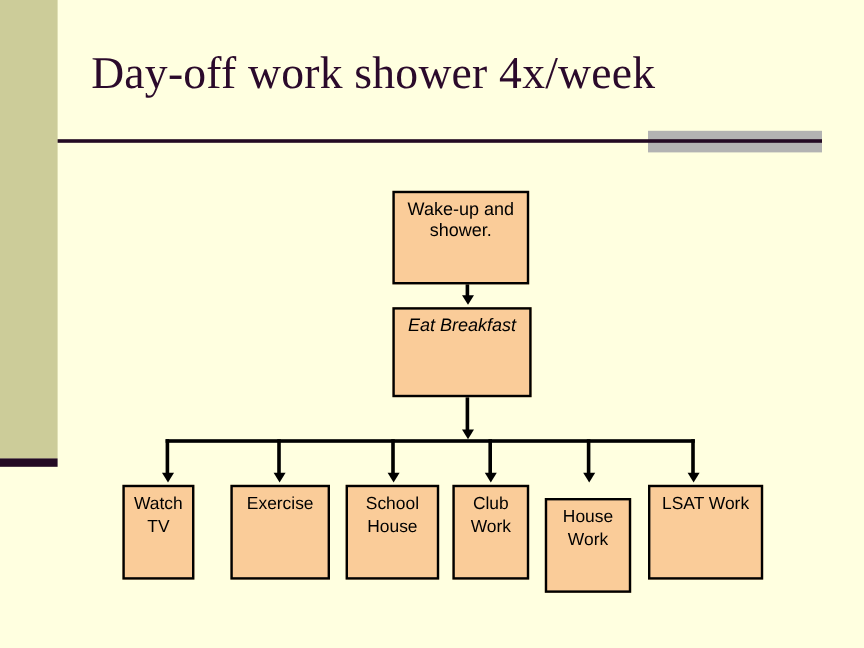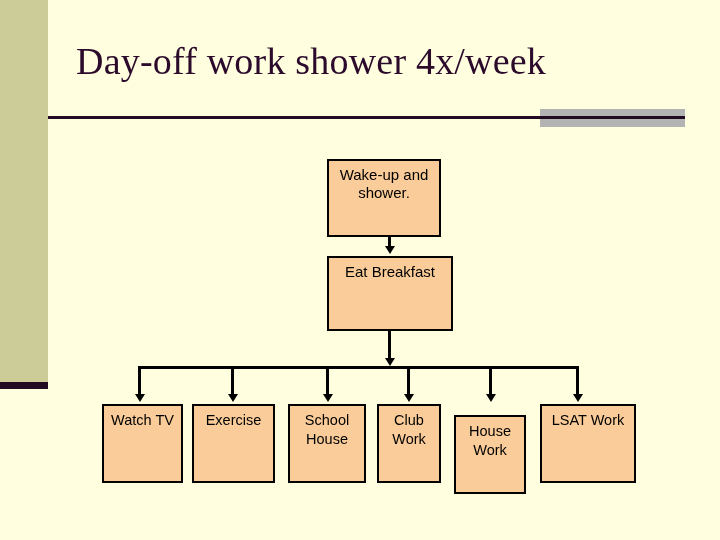--- a/index.html
+++ b/index.html
@@ -126,21 +126,21 @@
 
   <div class="slide-title">Day-off work shower 4x/week</div>
 
   <div class="chart">
 
     <div class="node" style="left:327px; top:131px; width:114px; height:78px;margin-top:28px;">Wake-up and shower.</div>
 
     <div class="line-v" style="left:388px; top:209px; height:39px;"></div>
     <div class="arrowhead" style="left:385px; top:246px;"></div>
 
-    <div class="node" style="left:327px; top:256px; width:126px; height:75px;">Eat Breakfast</div>
+    <div class="node" style="left:327px; top:256px; width:116px; height:75px;font-style:italic;">Eat Breakfast</div>
 
     <div class="line-v" style="left:388px; top:331px; height:28px;"></div>
     <div class="arrowhead" style="left:385px; top:358px;"></div>
 
     <div class="line-h" style="left:138px; top:366px; width:441px;"></div>
 
     <div class="line-v" style="left:138px; top:366px; height:30px;"></div>
     <div class="arrowhead" style="left:135px; top:394px;"></div>
 
     <div class="line-v" style="left:231px; top:366px; height:30px;"></div>
@@ -151,21 +151,21 @@
 
     <div class="line-v" style="left:407px; top:366px; height:30px;"></div>
     <div class="arrowhead" style="left:404px; top:394px;"></div>
 
     <div class="line-v" style="left:489px; top:366px; height:30px;"></div>
     <div class="arrowhead" style="left:486px; top:394px;"></div>
 
     <div class="line-v" style="left:576px; top:366px; height:30px;"></div>
     <div class="arrowhead" style="left:573px; top:394px;"></div>
 
-    <div class="node small" style="left:102px; top:404px; width:81px; height:79px;">Watch TV</div>
+    <div class="node small" style="left:102px; top:404px; width:60px; height:79px;">Watch TV</div>
 
     <div class="node small" style="left:192px; top:404px; width:83px; height:79px;text-align:center;">Exercise</div>
 
     <div class="node small" style="left:288px; top:404px; width:78px; height:79px;">School House</div>
 
     <div class="node small" style="left:377px; top:404px; width:64px; height:79px;">Club Work</div>
 
     <div class="node small" style="left:454px; top:404px; width:72px; height:79px;margin-top:11px;">House Work</div>
 
     <div class="node small" style="left:540px; top:404px; width:96px; height:79px;">LSAT Work</div>

